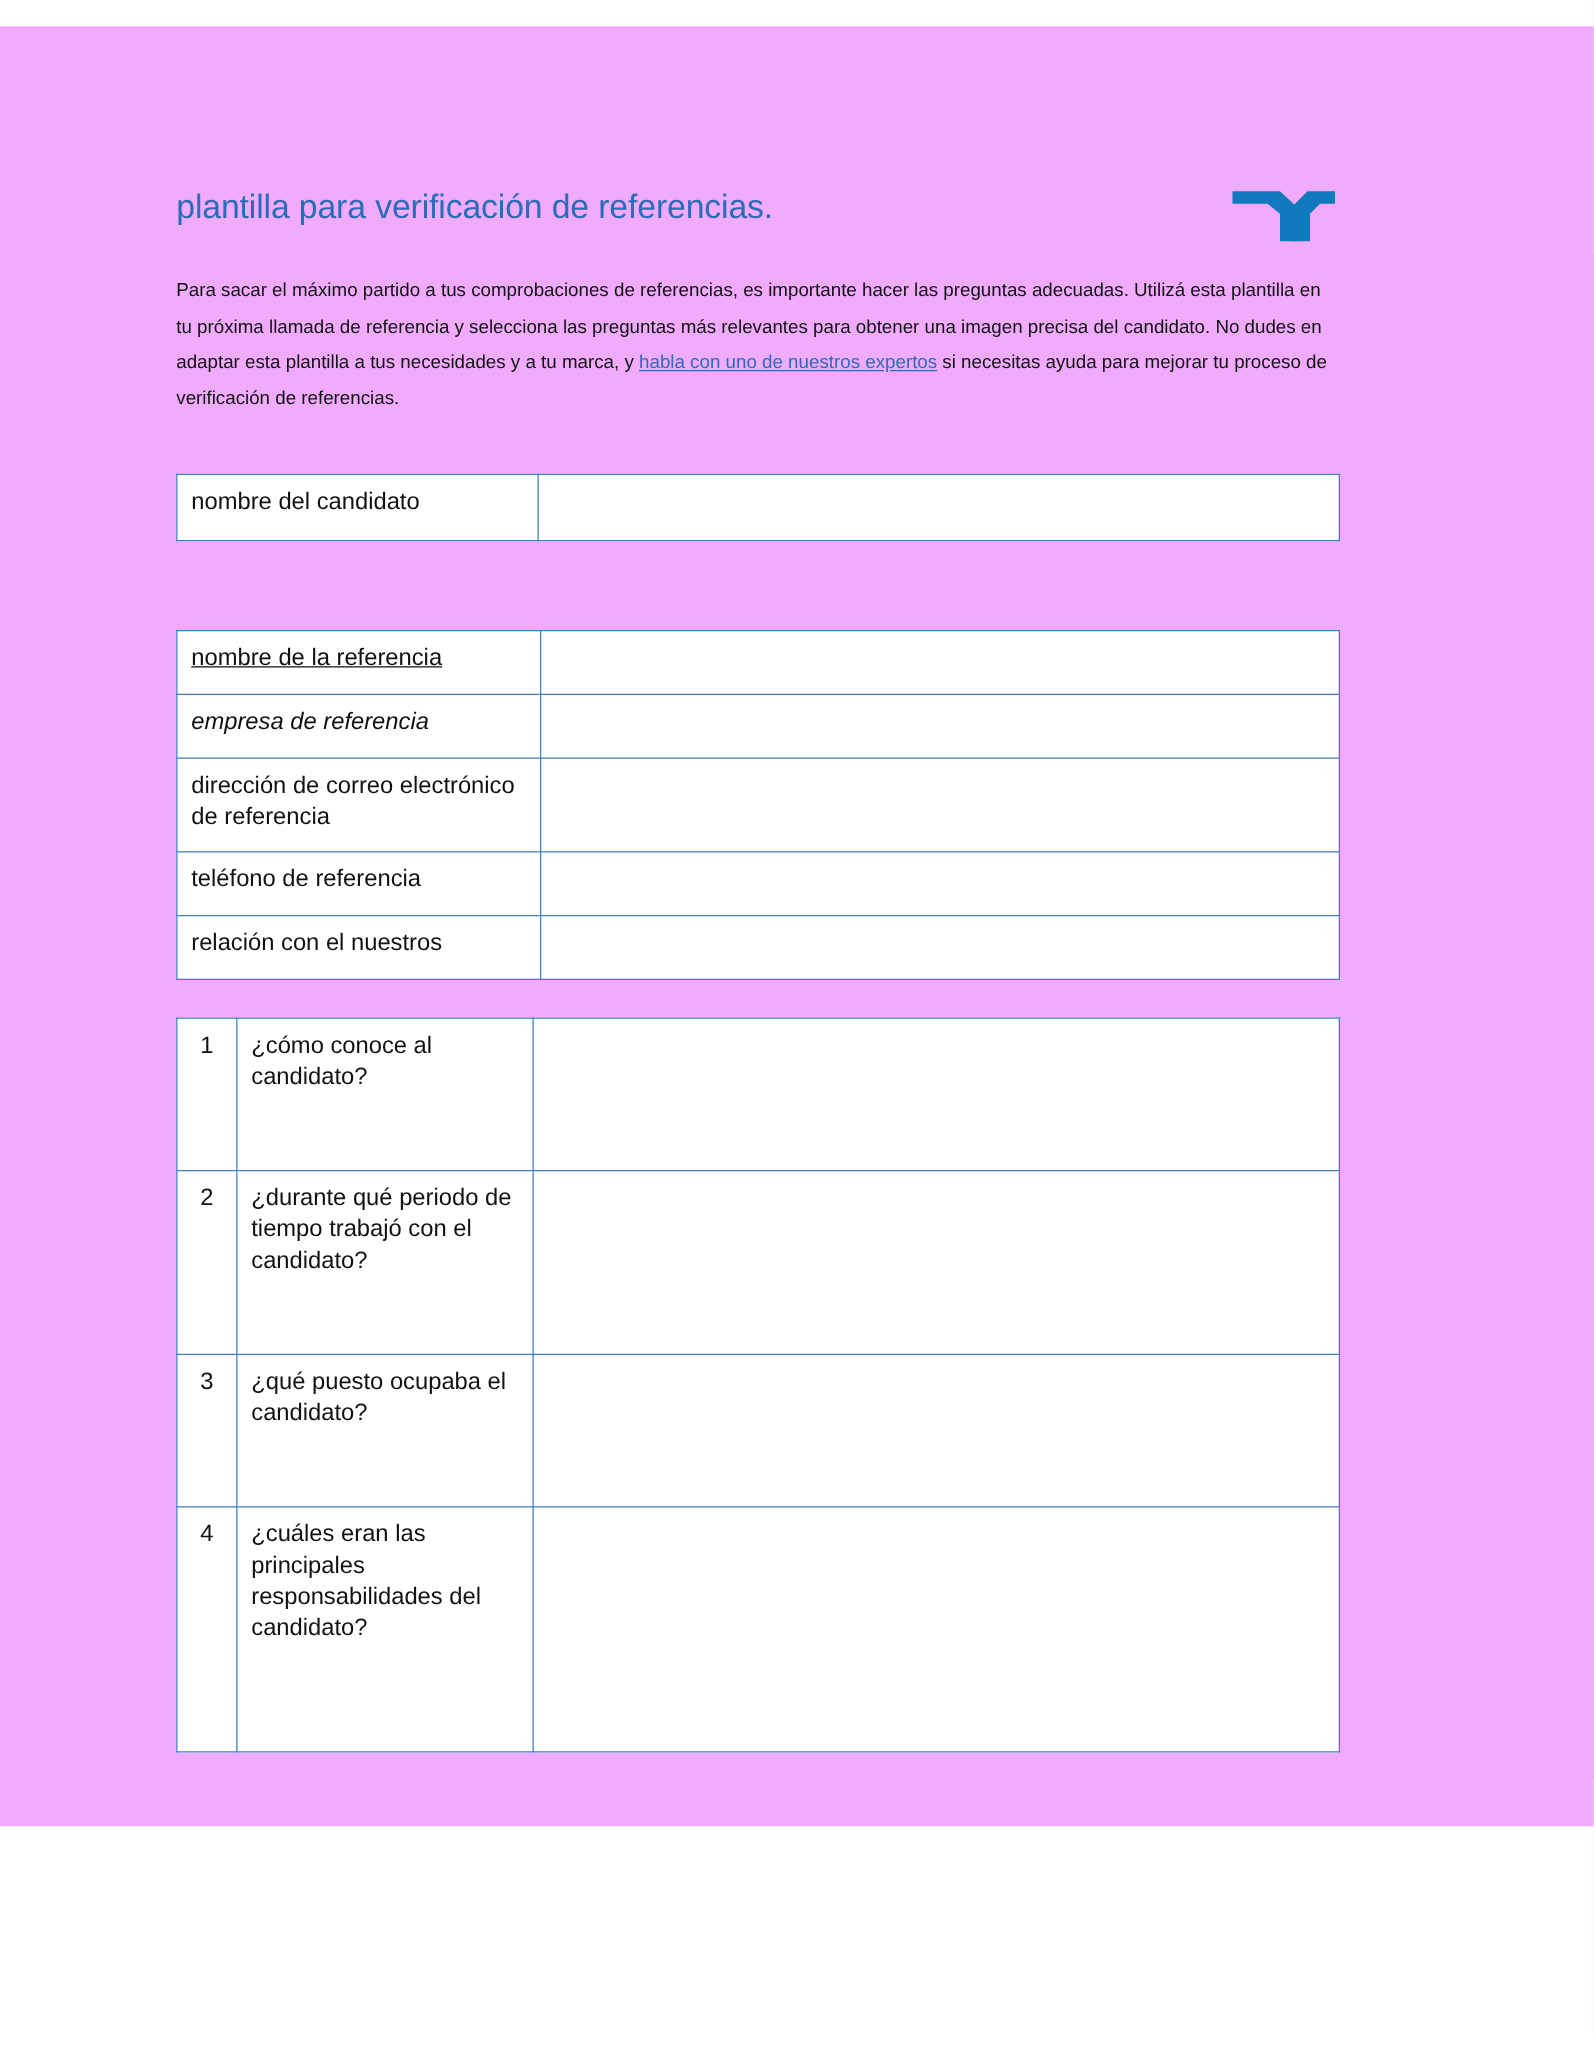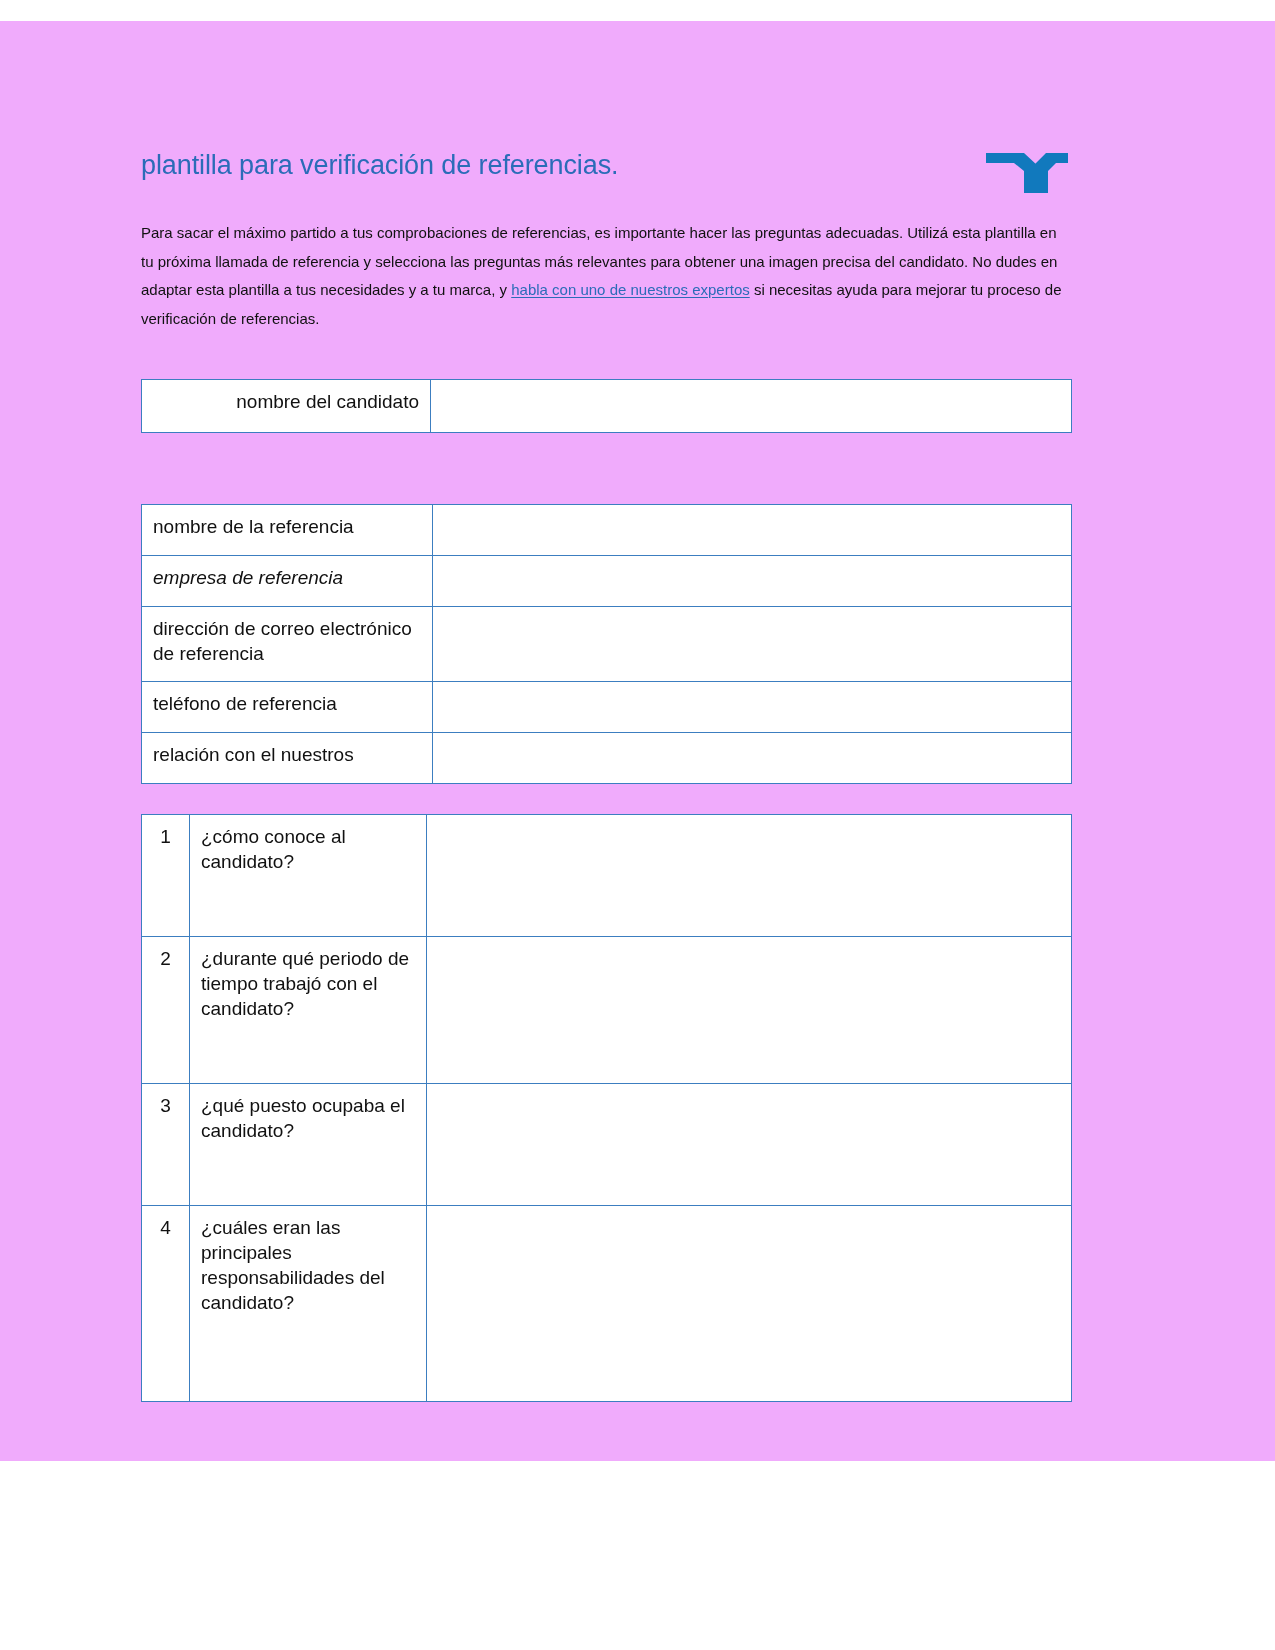--- a/index.html
+++ b/index.html
@@ -89,25 +89,25 @@
   }
   .tbl td.val {
     padding: 0;
   }
 
   .gap-a { height: 40px; }
   .gap-b { height: 31px; }
   .gap-c { height: 30px; }
 
   
-  .t-single td.lbl { width: 266px; height: 34px; text-align: right; }
+  .t-single td.lbl { width: 266px; height: 34px; }
 
   
   .t-ref td.lbl { width: 268px; }
-  .t-ref tr.r1 td { height: 32px; }
+  .t-ref tr.r1 td { height: 32px; text-decoration: underline; }
   .t-ref tr.r2 td { height: 32px; font-style: italic; }
   .t-ref tr.r3 td { height: 56px; }
   .t-ref tr.r4 td { height: 32px; }
   .t-ref tr.r5 td { height: 32px; }
 
   
   .t-q td.num {
     width: 47px;
     text-align: center;
     padding-left: 0;

